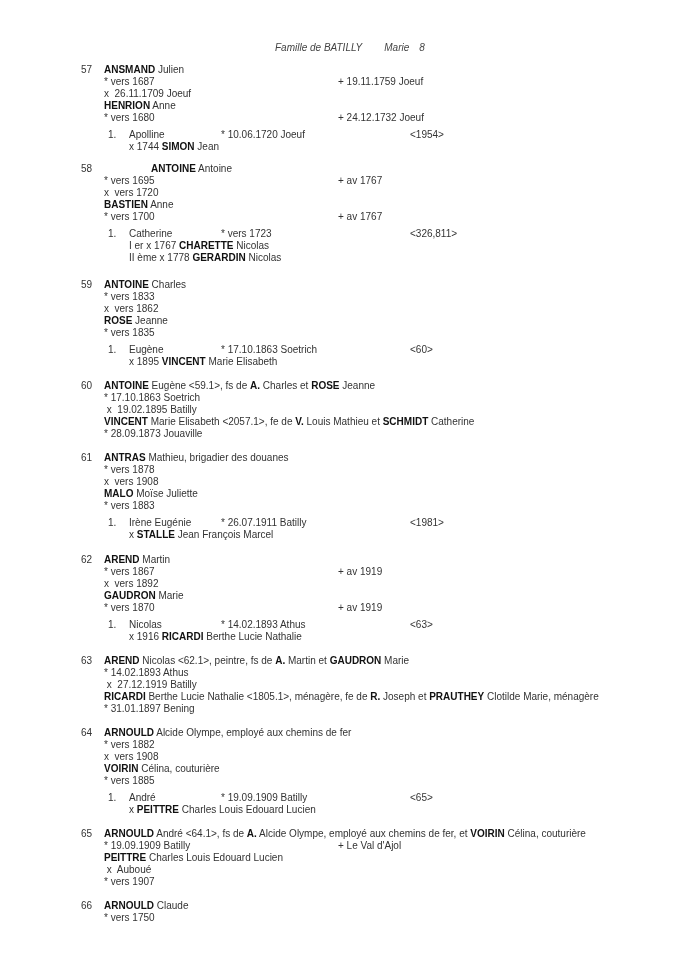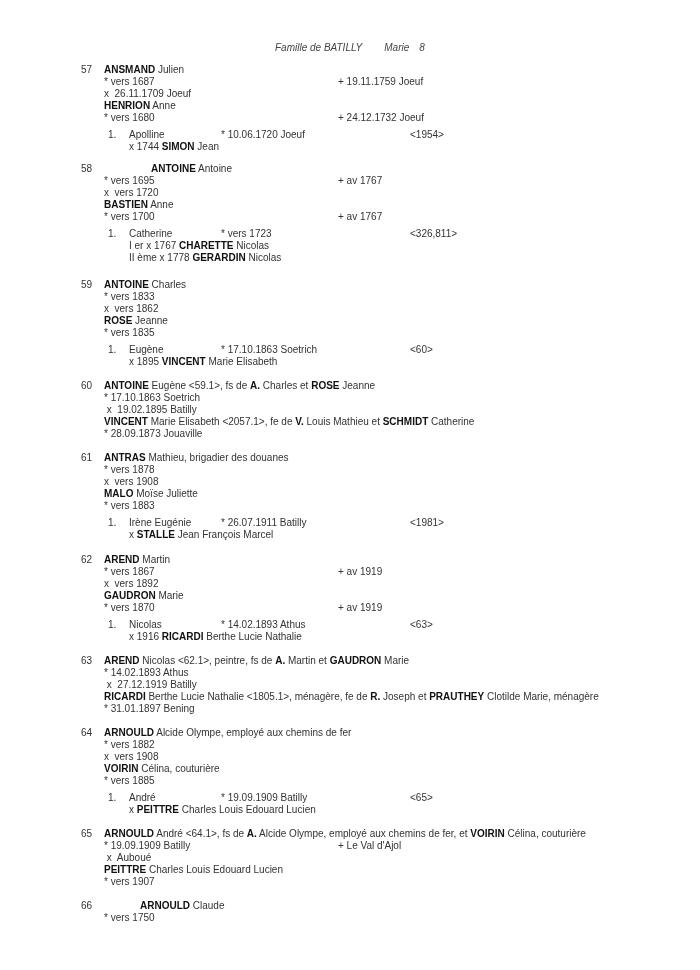--- a/index.html
+++ b/index.html
@@ -253,31 +253,31 @@
 <div class="entry" style="top:828px">
   <div class="line">
       <span class="num">65</span>
       <span class="body" style="white-space: pre;"><b>ARNOULD</b><span> André &lt;64.1&gt;, fs de </span><b>A.</b><span> Alcide Olympe, employé aux chemins de fer, et </span><b>VOIRIN</b><span> Célina, couturière</span></span>
     </div>
   <div class="line">
       <span class="body" style="white-space: pre;">* 19.09.1909 Batilly</span>
       <span class="right" style="white-space: pre;">+ Le Val d'Ajol</span>
     </div>
   <div class="line">
+      <span class="body" style="white-space: pre;"><b>PEITTRE</b><span> Charles Louis Edouard Lucien</span></span>
+    </div>
+  <div class="line">
       <span class="body" style="white-space:pre"> x  Auboué</span>
     </div>
   <div class="line">
-      <span class="body" style="white-space: pre;"><b>PEITTRE</b><span> Charles Louis Edouard Lucien</span></span>
-    </div>
-  <div class="line">
       <span class="body" style="white-space: pre;">* vers 1907</span>
     </div>
 </div>
 
 <div class="entry" style="top:900px">
   <div class="line">
       <span class="num">66</span>
-      <span class="body" style="white-space: pre; margin-left: 36px;"><b>ARNOULD</b><span> Claude</span></span>
+      <span class="body" style="white-space: pre;"><b>ARNOULD</b><span> Claude</span></span>
     </div>
   <div class="line">
       <span class="body" style="white-space: pre;">* vers 1750</span>
     </div>
 </div>
 
 </body></html>

